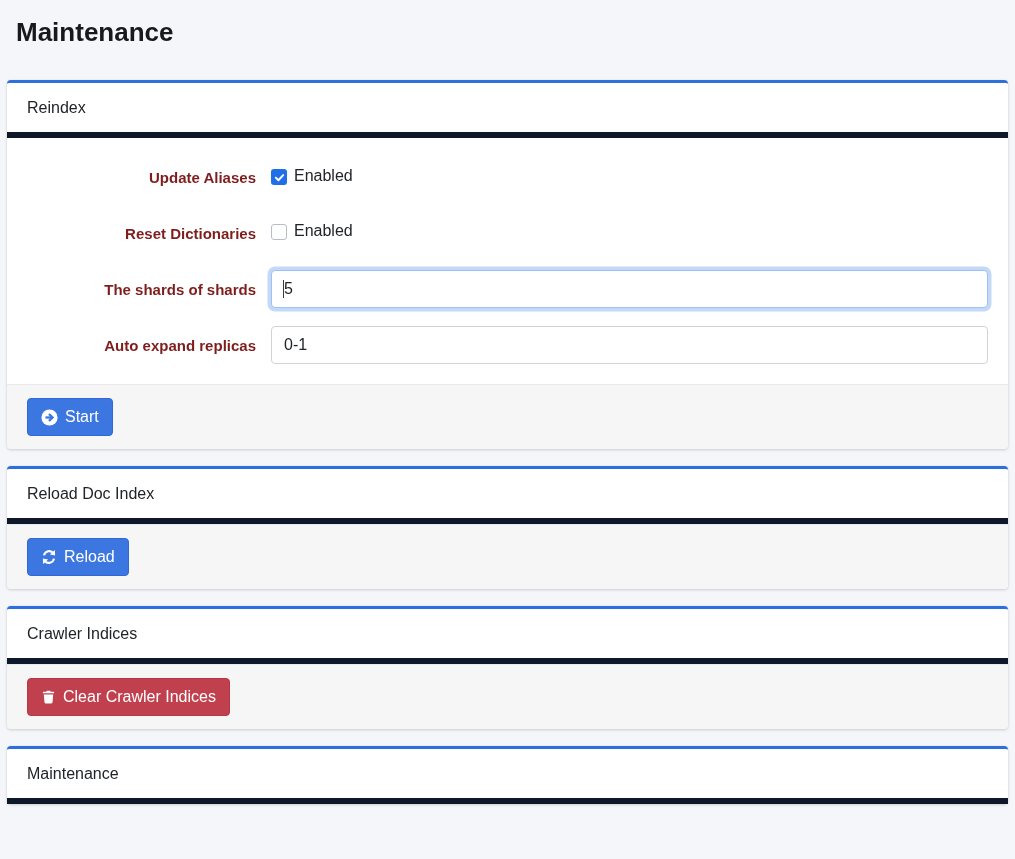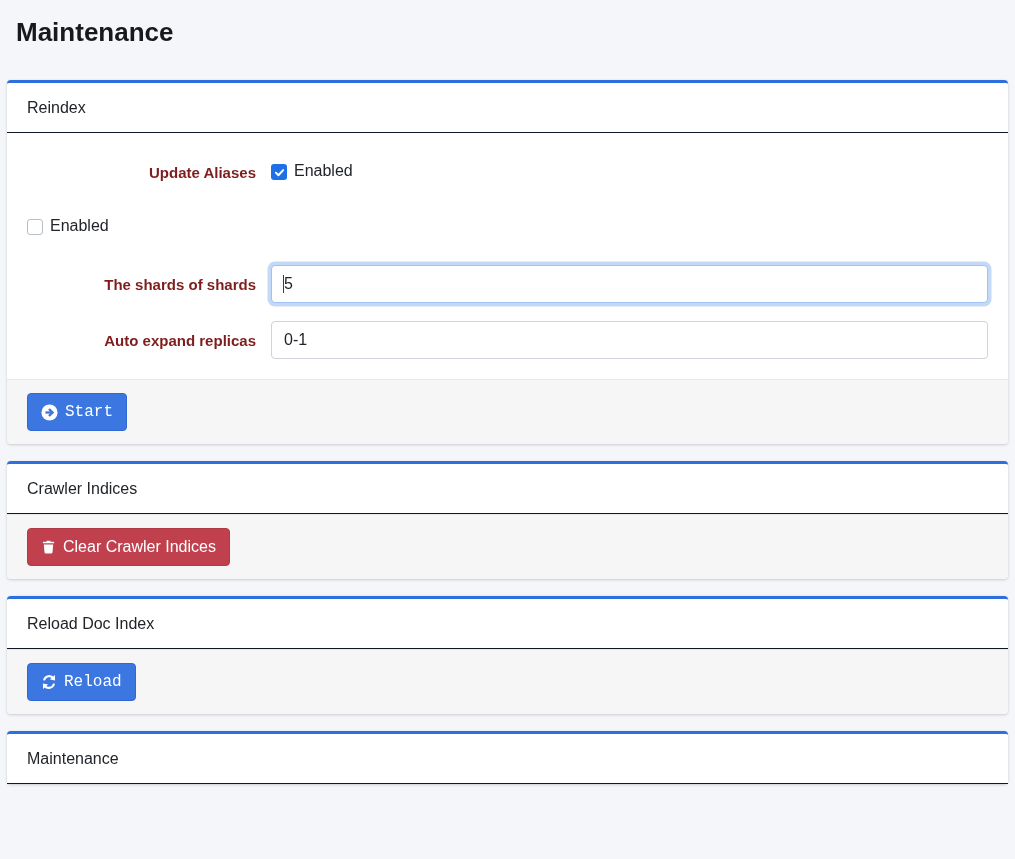--- a/index.html
+++ b/index.html
@@ -18,21 +18,21 @@
   .card {
     background: #fff;
     border-top: 3px solid #2e6fe0;
     border-radius: 4px;
     box-shadow: 0 1px 3px rgba(0,0,0,.16), 0 0 1px rgba(0,0,0,.13);
     margin-bottom: 17px;
   }
   .card-header {
     padding: 15px 20px;
     font-size: 16px; line-height: 19px;
-    border-bottom: 1px solid #0f172a;
+    border-bottom: 6px solid #0f172a;
     border-radius: 4px 4px 0 0;
     background: #fff;
   }
   .card-body { padding: 20px 20px 2px 20px; }
   .form-row { display: flex; align-items: center; min-height: 38px; margin-bottom: 18px; }
   .form-label {
     width: 244px; padding-right: 15px; flex: 0 0 auto;
     text-align: right; font-weight: 700; font-size: 15px; color: #7f1d1d;
   }
   .form-value { flex: 1 1 auto; }
@@ -64,21 +64,21 @@
     border-top: 1px solid #e8eaed;
     border-radius: 0 0 4px 4px;
     padding: 13px 20px;
   }
   .btn {
     display: inline-flex; align-items: center; gap: 7px;
     font-size: 16px; line-height: 20px; font-family: inherit;
     padding: 8px 13px; border-radius: 4px; cursor: pointer; color: #fff;
   }
   .btn svg { display: block; flex: 0 0 auto; }
-  .btn-primary { background: #3b76e1; border: 1px solid #3069d6; font-family: Liberation Mono, monospace; }
+  .btn-primary { background: #3b76e1; border: 1px solid #3069d6; }
   .btn-danger  { background: #c0404e; border: 1px solid #b23a47; }
 </style>
 </head>
 <body>
 
 <div class="page">
 
   <h1 class="page-title">Maintenance</h1>
 
   <div class="card">
@@ -93,20 +93,21 @@
               <svg width="11" height="11" viewBox="0 0 12 12">
                   <path d="M2 6.2 L4.8 9 L10 3.4" stroke="#fff" stroke-width="2.1" fill="none" stroke-linecap="round" stroke-linejoin="round"></path>
                 </svg>
             </span>
             <span class="check-label">Enabled</span>
           </span>
         </div>
       </div>
 
       <div class="form-row">
+        <div class="form-label">Reset Dictionaries</div>
         <div class="form-value">
           <span class="check-wrap">
             <span class="checkbox unchecked"></span>
             <span class="check-label">Enabled</span>
           </span>
         </div>
       </div>
 
       <div class="form-row">
         <div class="form-label">The shards of shards</div>
@@ -130,44 +131,44 @@
           <circle cx="8" cy="8" r="7.6" fill="#ffffff"></circle>
           <path d="M4.2 8 H9.4" stroke="#3b76e1" stroke-width="2.2" fill="none"></path>
           <path d="M7.5 4.7 L10.9 8 L7.5 11.3" stroke="#3b76e1" stroke-width="2.2" fill="none" stroke-linejoin="miter"></path>
         </svg>
         <span>Start</span>
       </button>
     </div>
   </div>
 
   <div class="card">
-    <div class="card-header">Crawler Indices</div>
-    <div class="card-footer">
-      <button class="btn btn-danger">
-        <svg width="15" height="16" viewBox="0 0 16 16">
-          <path d="M6.2 1.4 h3.6 l.5 1 h3.1 a.6.6 0 0 1 .6.6 v1 H2 v-1 a.6.6 0 0 1 .6-.6 h3.1 z" fill="#ffffff"></path>
-          <path d="M3 5.2 h10 l-.7 8.5 a1.3 1.3 0 0 1 -1.3 1.2 H5 a1.3 1.3 0 0 1 -1.3 -1.2 z" fill="#ffffff"></path>
-        </svg>
-        <span>Clear Crawler Indices</span>
-      </button>
-    </div>
-  </div>
-
-  <div class="card">
     <div class="card-header">Reload Doc Index</div>
     <div class="card-footer">
       <button class="btn btn-primary">
         <svg width="16" height="16" viewBox="0 0 16 16">
           <path d="M3 6.4 A5.3 5.3 0 0 1 12.4 4.2" stroke="#ffffff" stroke-width="2.1" fill="none"></path>
           <path d="M13.9 1.1 L14.1 6.4 L8.9 5.6 Z" fill="#ffffff"></path>
           <path d="M13 9.6 A5.3 5.3 0 0 1 3.6 11.8" stroke="#ffffff" stroke-width="2.1" fill="none"></path>
           <path d="M2.1 14.9 L1.9 9.6 L7.1 10.4 Z" fill="#ffffff"></path>
         </svg>
         <span>Reload</span>
       </button>
     </div>
   </div>
 
   <div class="card">
+    <div class="card-header">Crawler Indices</div>
+    <div class="card-footer">
+      <button class="btn btn-danger">
+        <svg width="15" height="16" viewBox="0 0 16 16">
+          <path d="M6.2 1.4 h3.6 l.5 1 h3.1 a.6.6 0 0 1 .6.6 v1 H2 v-1 a.6.6 0 0 1 .6-.6 h3.1 z" fill="#ffffff"></path>
+          <path d="M3 5.2 h10 l-.7 8.5 a1.3 1.3 0 0 1 -1.3 1.2 H5 a1.3 1.3 0 0 1 -1.3 -1.2 z" fill="#ffffff"></path>
+        </svg>
+        <span>Clear Crawler Indices</span>
+      </button>
+    </div>
+  </div>
+
+  <div class="card">
     <div class="card-header">Maintenance</div>
   </div>
 
 </div>
 
 </body></html>

